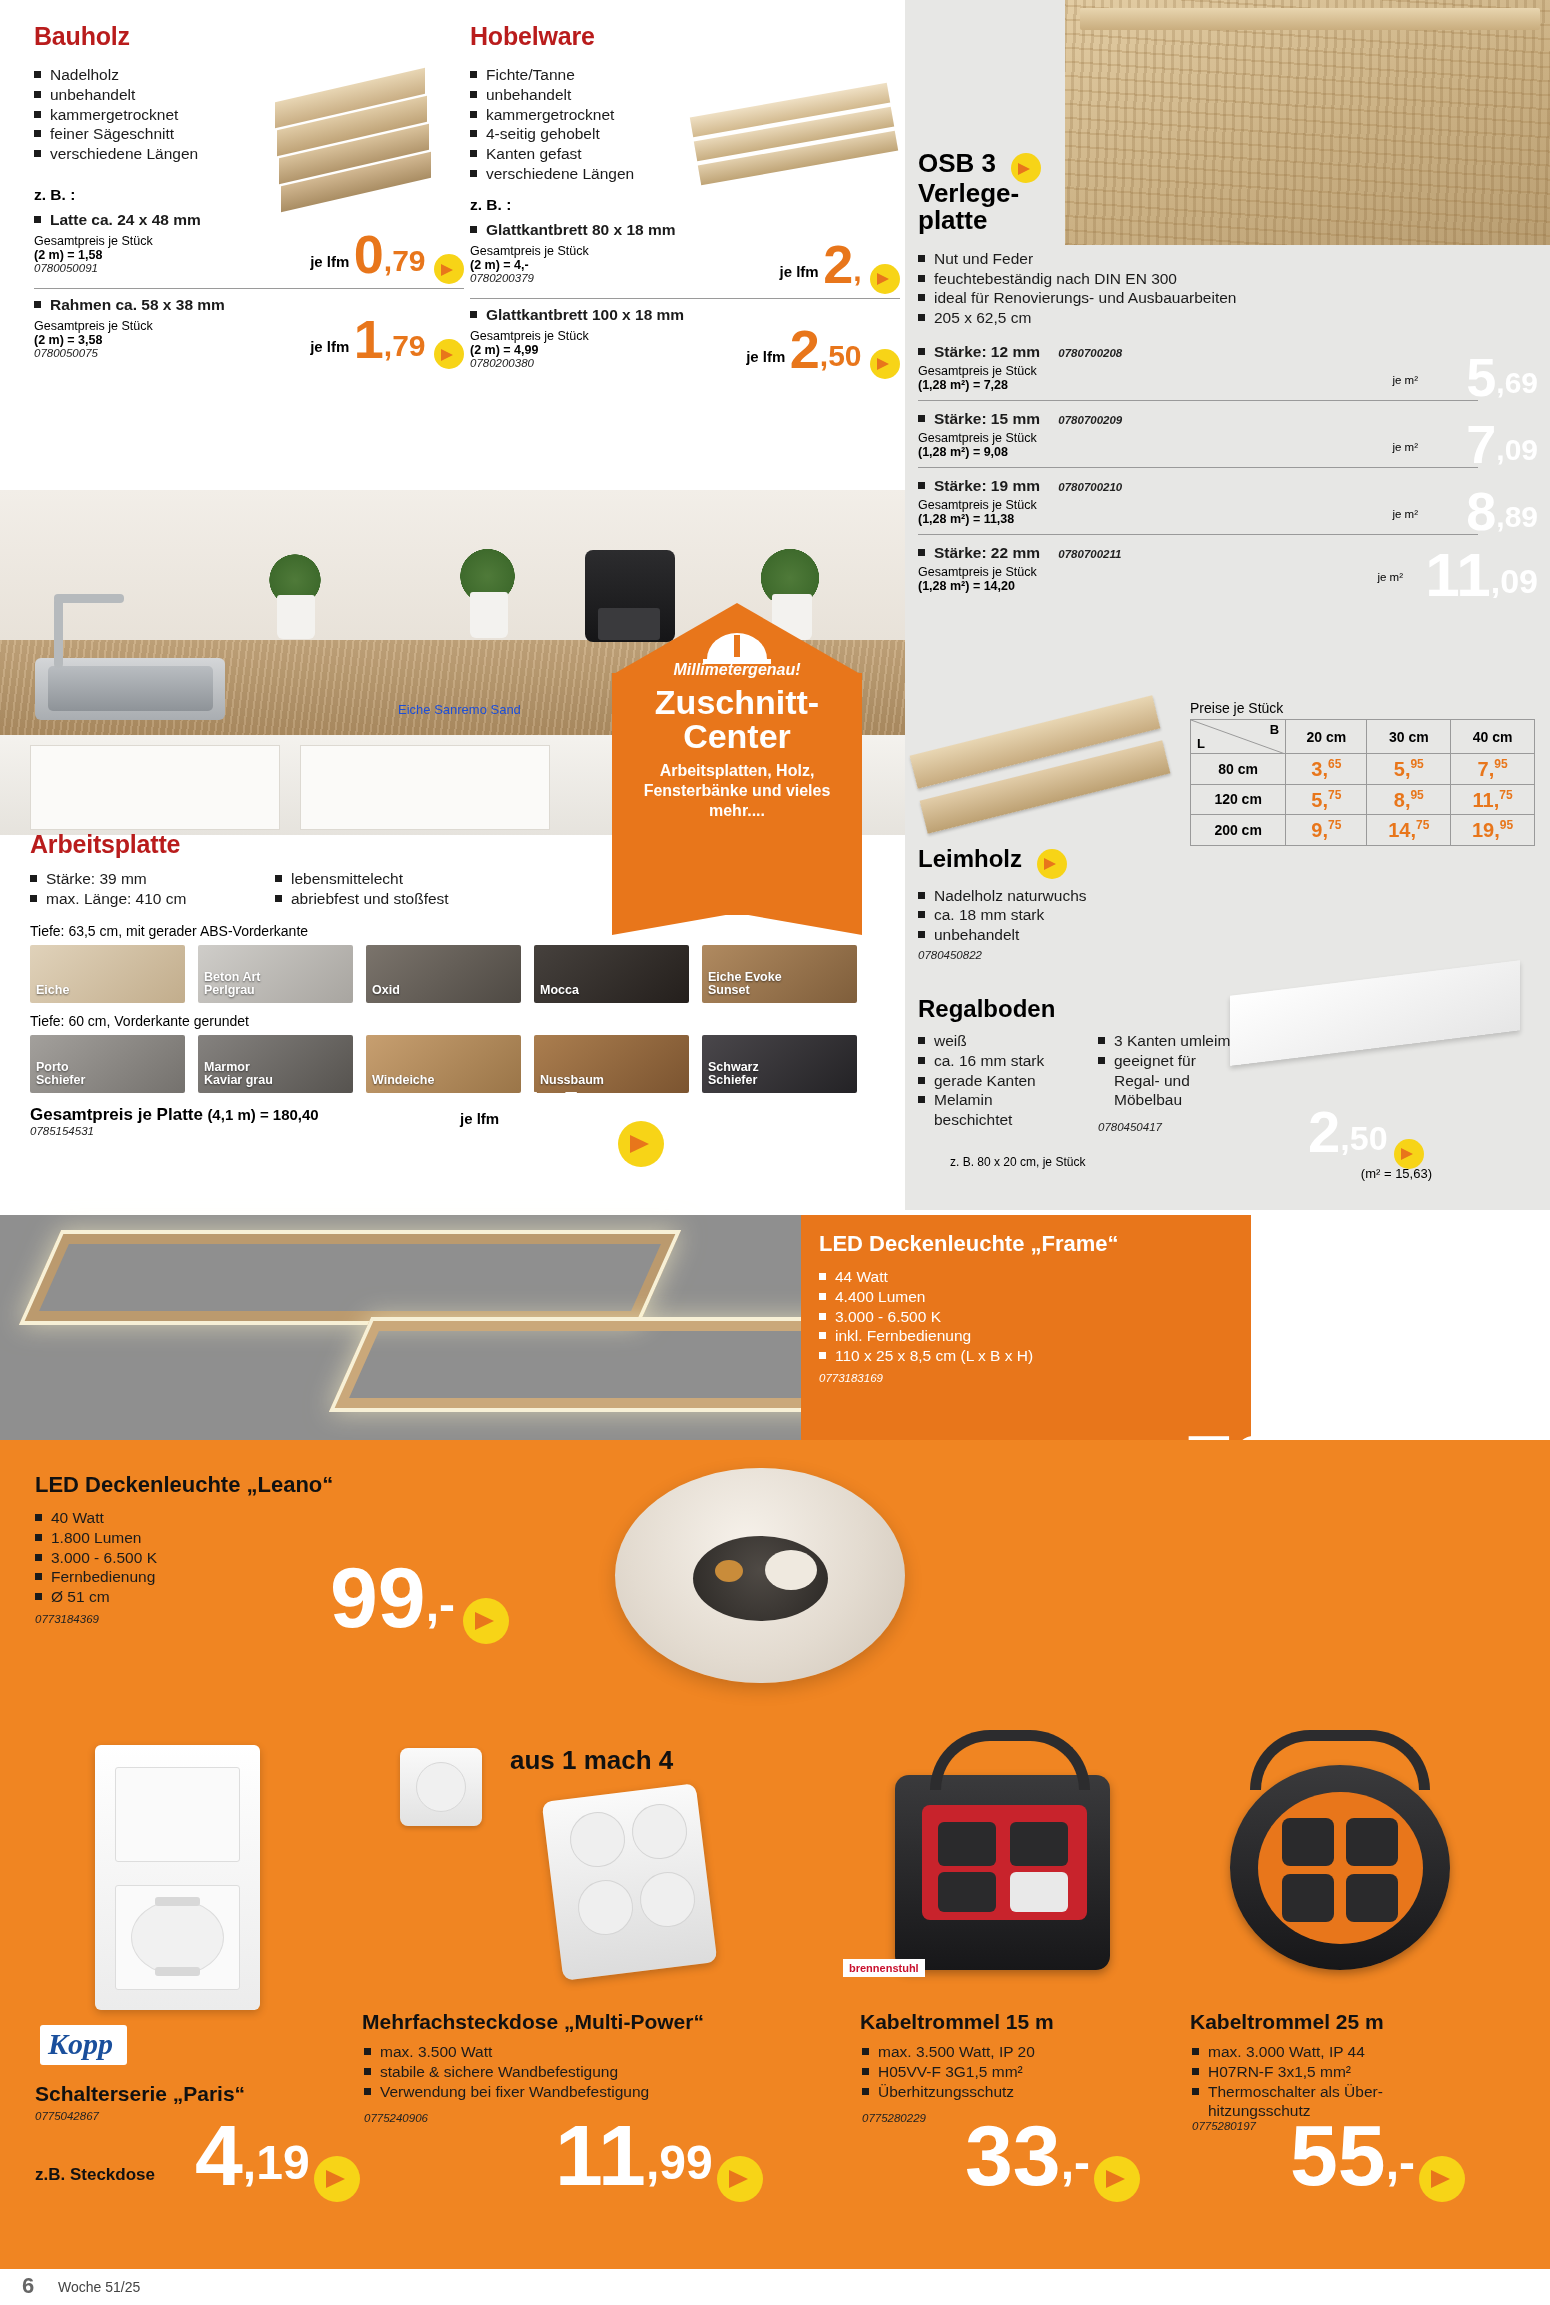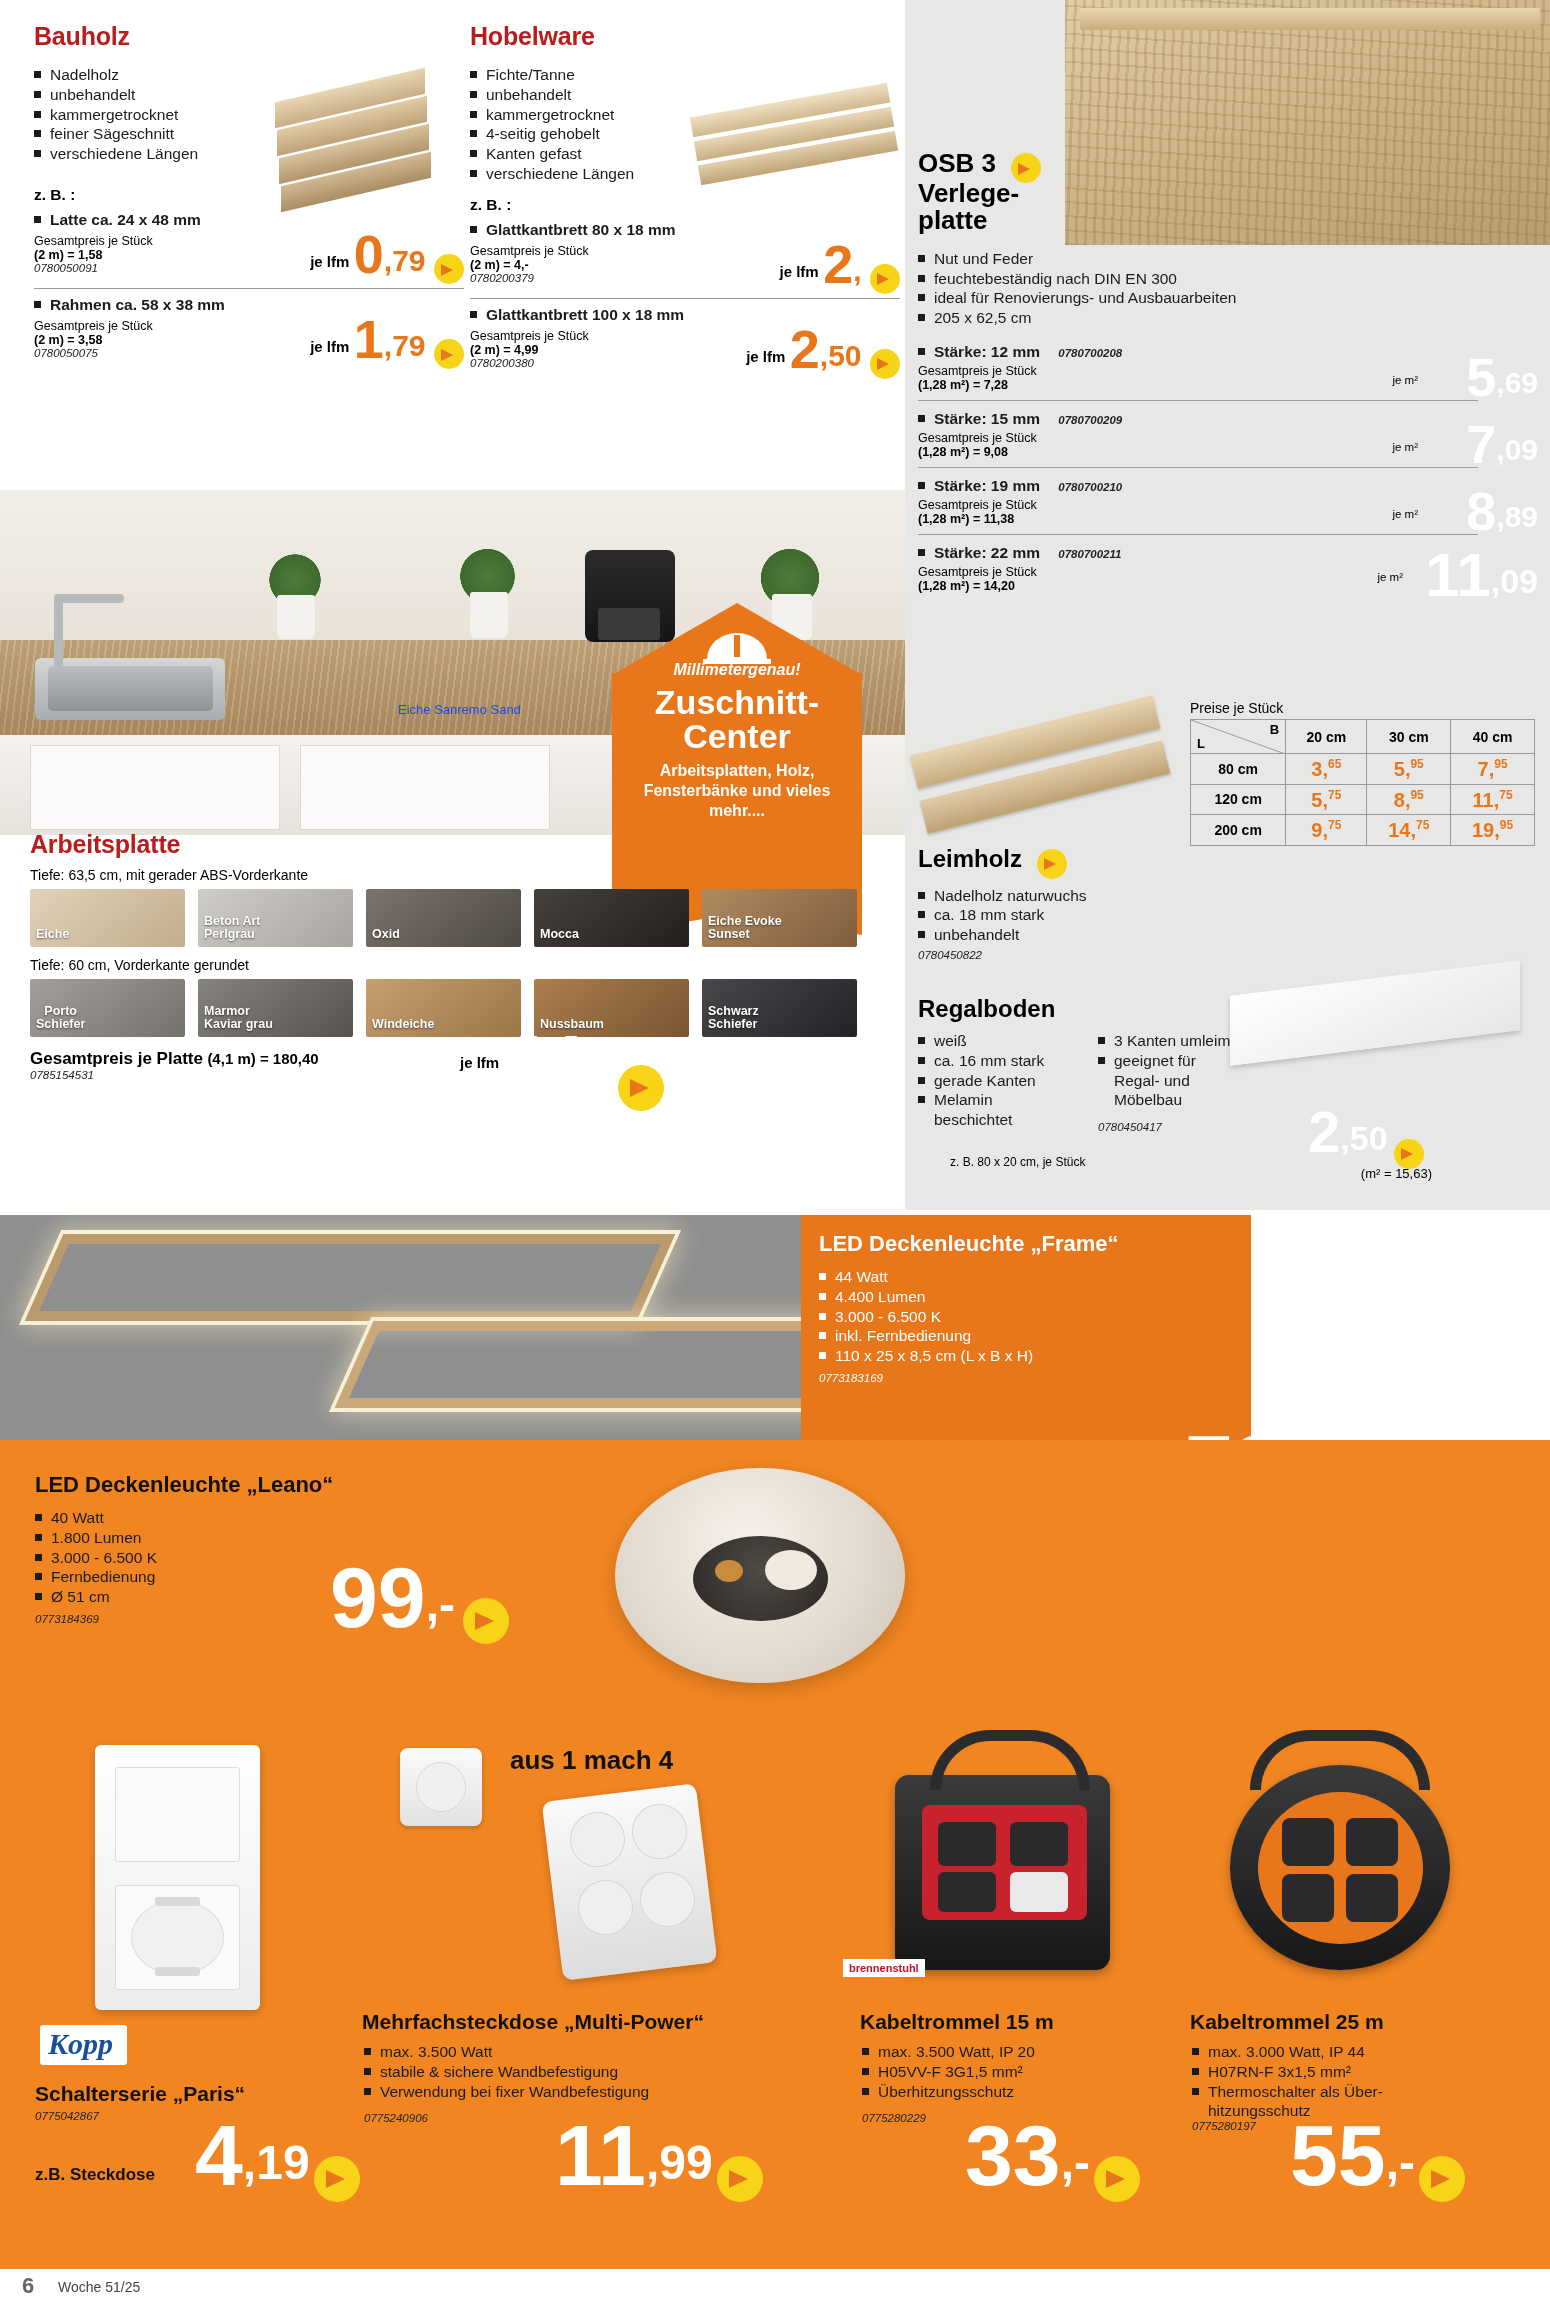--- a/index.html
+++ b/index.html
@@ -358,20 +358,30 @@
     <div style="position:relative;z-index:2;color:#fff;padding-top:6px;">
       <div style="font-size:16px;font-weight:bold;font-style:italic;">Millimetergenau!</div>
       <div style="font-size:34px;font-weight:bold;line-height:1.0;margin-top:6px;">Zuschnitt-</div>
       <div style="font-size:34px;font-weight:bold;line-height:1.0;">Center</div>
       <div style="font-size:16px;font-weight:bold;line-height:1.25;margin-top:8px;padding:0 14px;">Arbeitsplatten, Holz, Fensterbänke und vieles mehr....</div>
     </div>
   </div>
 
   <div id="arbeitsplatte" class="abs">
     <h2 class="sec">Arbeitsplatte</h2>
+    <div style="position:relative;margin-top:10px;height:46px;">
+      <ul class="bullets" style="position:absolute;left:0;top:0;width:230px;">
+        <li>Stärke: 39 mm</li>
+        <li>max. Länge: 410 cm</li>
+      </ul>
+      <ul class="bullets" style="position:absolute;left:245px;top:0;width:330px;">
+        <li>lebensmittelecht</li>
+        <li>abriebfest und stoßfest</li>
+      </ul>
+    </div>
     <div style="font-size:14px;margin-top:8px;">Tiefe: 63,5 cm, mit gerader ABS-Vorderkante</div>
 
     <div style="display:flex;gap:13px;margin-top:6px;">
       <div class="swatch" style="background:linear-gradient(140deg,#e0d2ba,#c2ad8c);">
           <span class="nm">Eiche</span>
         </div>
       <div class="swatch" style="background:linear-gradient(140deg,#cfcdc9,#a8a5a0);">
           <span class="nm" style="white-space:pre-line;">Beton Art
 Perlgrau</span>
         </div>
@@ -382,21 +392,21 @@
           <span class="nm">Mocca</span>
         </div>
       <div class="swatch" style="background:linear-gradient(140deg,#b08a60,#7f5e3b);">
           <span class="nm" style="white-space:pre-line;">Eiche Evoke
 Sunset</span>
         </div>
     </div>
     <div style="font-size:14px;margin-top:10px;">Tiefe: 60 cm, Vorderkante gerundet</div>
 
     <div style="display:flex;gap:13px;margin-top:6px;">
-      <div class="swatch" style="background:linear-gradient(140deg,#a3a09c,#74716d);text-align:center;">
+      <div class="swatch" style="background:linear-gradient(140deg,#a3a09c,#74716d);">
           <span class="nm" style="white-space:pre-line;">Porto
 Schiefer</span>
         </div>
       <div class="swatch" style="background:linear-gradient(140deg,#85827f,#56534f);">
           <span class="nm" style="white-space:pre-line;">Marmor
 Kaviar grau</span>
         </div>
       <div class="swatch" style="background:linear-gradient(140deg,#c79f70,#9a7548);">
           <span class="nm">Windeiche</span>
         </div>

